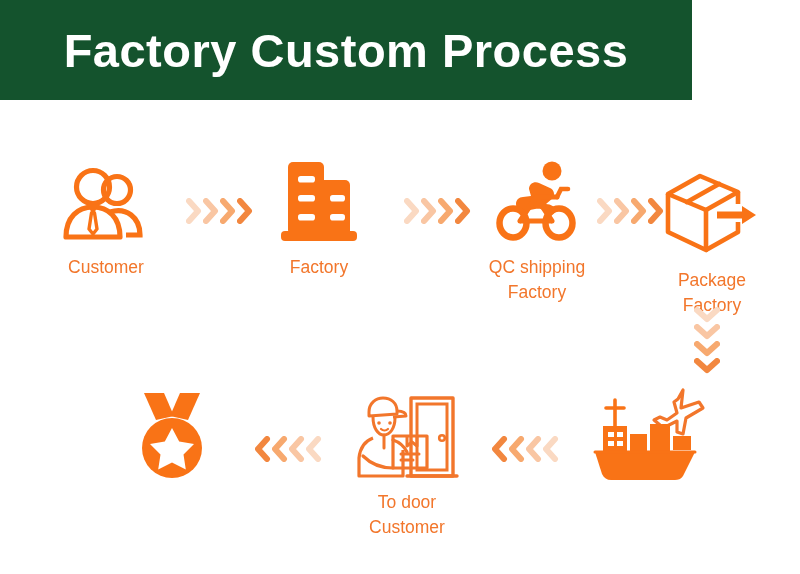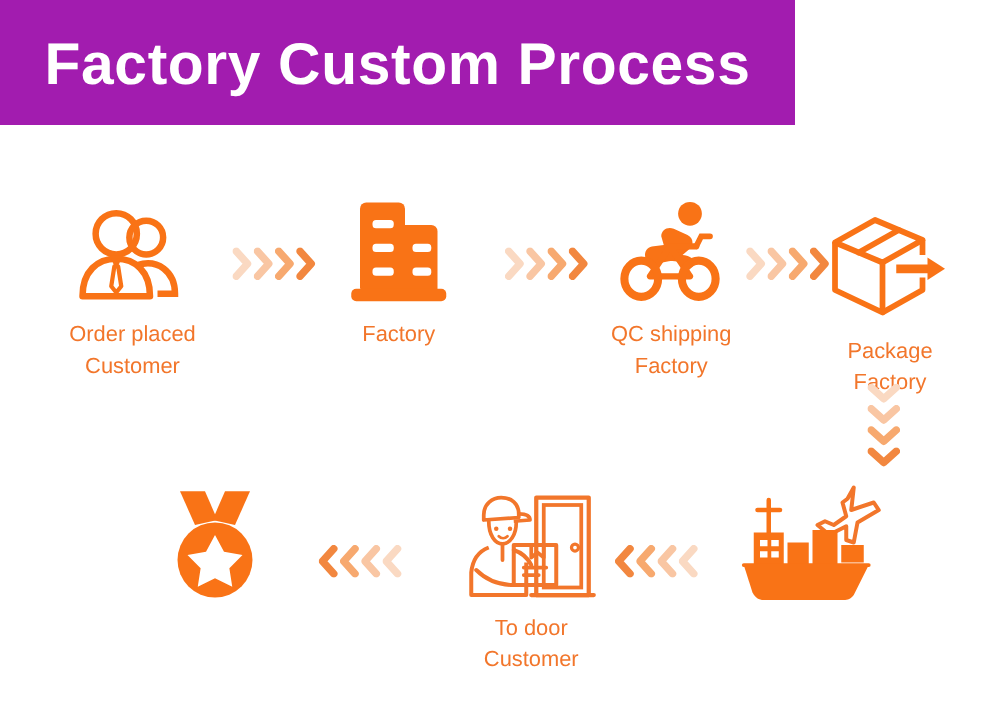--- a/index.html
+++ b/index.html
@@ -14,23 +14,23 @@
     overflow: hidden;
     font-family: "Liberation Sans", sans-serif;
     -webkit-font-smoothing: antialiased;
   }
 
   
   .banner {
     position: absolute;
     left: 0;
     top: 0;
-    width: 636px;
+    width: 692px;
     height: 100px;
-    background: #a21caf;
+    background: #14532d;
     display: flex;
     align-items: center;
     justify-content: center;
   }
   .banner-title {
     color: #ffffff;
     font-size: 47px;
     font-weight: bold;
     letter-spacing: 0.5px;
     line-height: 1;
@@ -90,21 +90,21 @@
   #step-package   { left: 636px; top: 68px;  width: 152px; }
 
   #chev-1 { left: 186px; top: 98px; }
   #chev-2 { left: 404px; top: 98px; }
   #chev-3 { left: 597px; top: 98px; }
 
   #chev-down { left: 694px; top: 207px; }
 
   
   #step-warranty  { left: 78px;  top: 290px; width: 188px; }
-  #step-todoor    { left: 340px; top: 290px; width: 170px; }
+  #step-todoor    { left: 322px; top: 290px; width: 170px; }
   #step-shipping  { left: 570px; top: 290px; width: 160px; }
 
   #chev-4 { left: 255px; top: 336px; }
   #chev-5 { left: 492px; top: 336px; }
 </style>
 </head>
 <body>
 
 <div class="banner">
   <div class="banner-title">Factory Custom Process</div>
@@ -122,21 +122,20 @@
 
         <circle cx="33" cy="24" r="16.5" stroke="#F97316" stroke-width="5.2" fill="none"></circle>
 
         <path d="M6 74 C6 54 18 44 33 44 C48 44 60 54 60 74 Z" stroke="#F97316" stroke-width="5.2" fill="none" stroke-linejoin="round"></path>
 
         <path d="M29 44 L37 44 L34.5 50 L31.5 50 Z" fill="#F97316"></path>
         <path d="M31.5 50 L29 66 L33 71 L37 66 L34.5 50 Z" stroke="#F97316" stroke-width="3.4" fill="none" stroke-linejoin="round"></path>
       </svg>
     </div>
     <div class="step-label">
-      <span>Order placed</span>
       <span class="l2">Customer</span>
     </div>
   </div>
 
   <div class="chev-row" id="chev-1">
     <svg class="chev" width="16" height="26" viewBox="0 0 16 26">
         <path d="M3 3 L12 13 L3 23" stroke="#FAD9C2" stroke-width="6" fill="none" stroke-linecap="round" stroke-linejoin="round"></path>
       </svg>
     <svg class="chev" width="16" height="26" viewBox="0 0 16 26">
         <path d="M3 3 L12 13 L3 23" stroke="#F9C6A3" stroke-width="6" fill="none" stroke-linecap="round" stroke-linejoin="round"></path>

